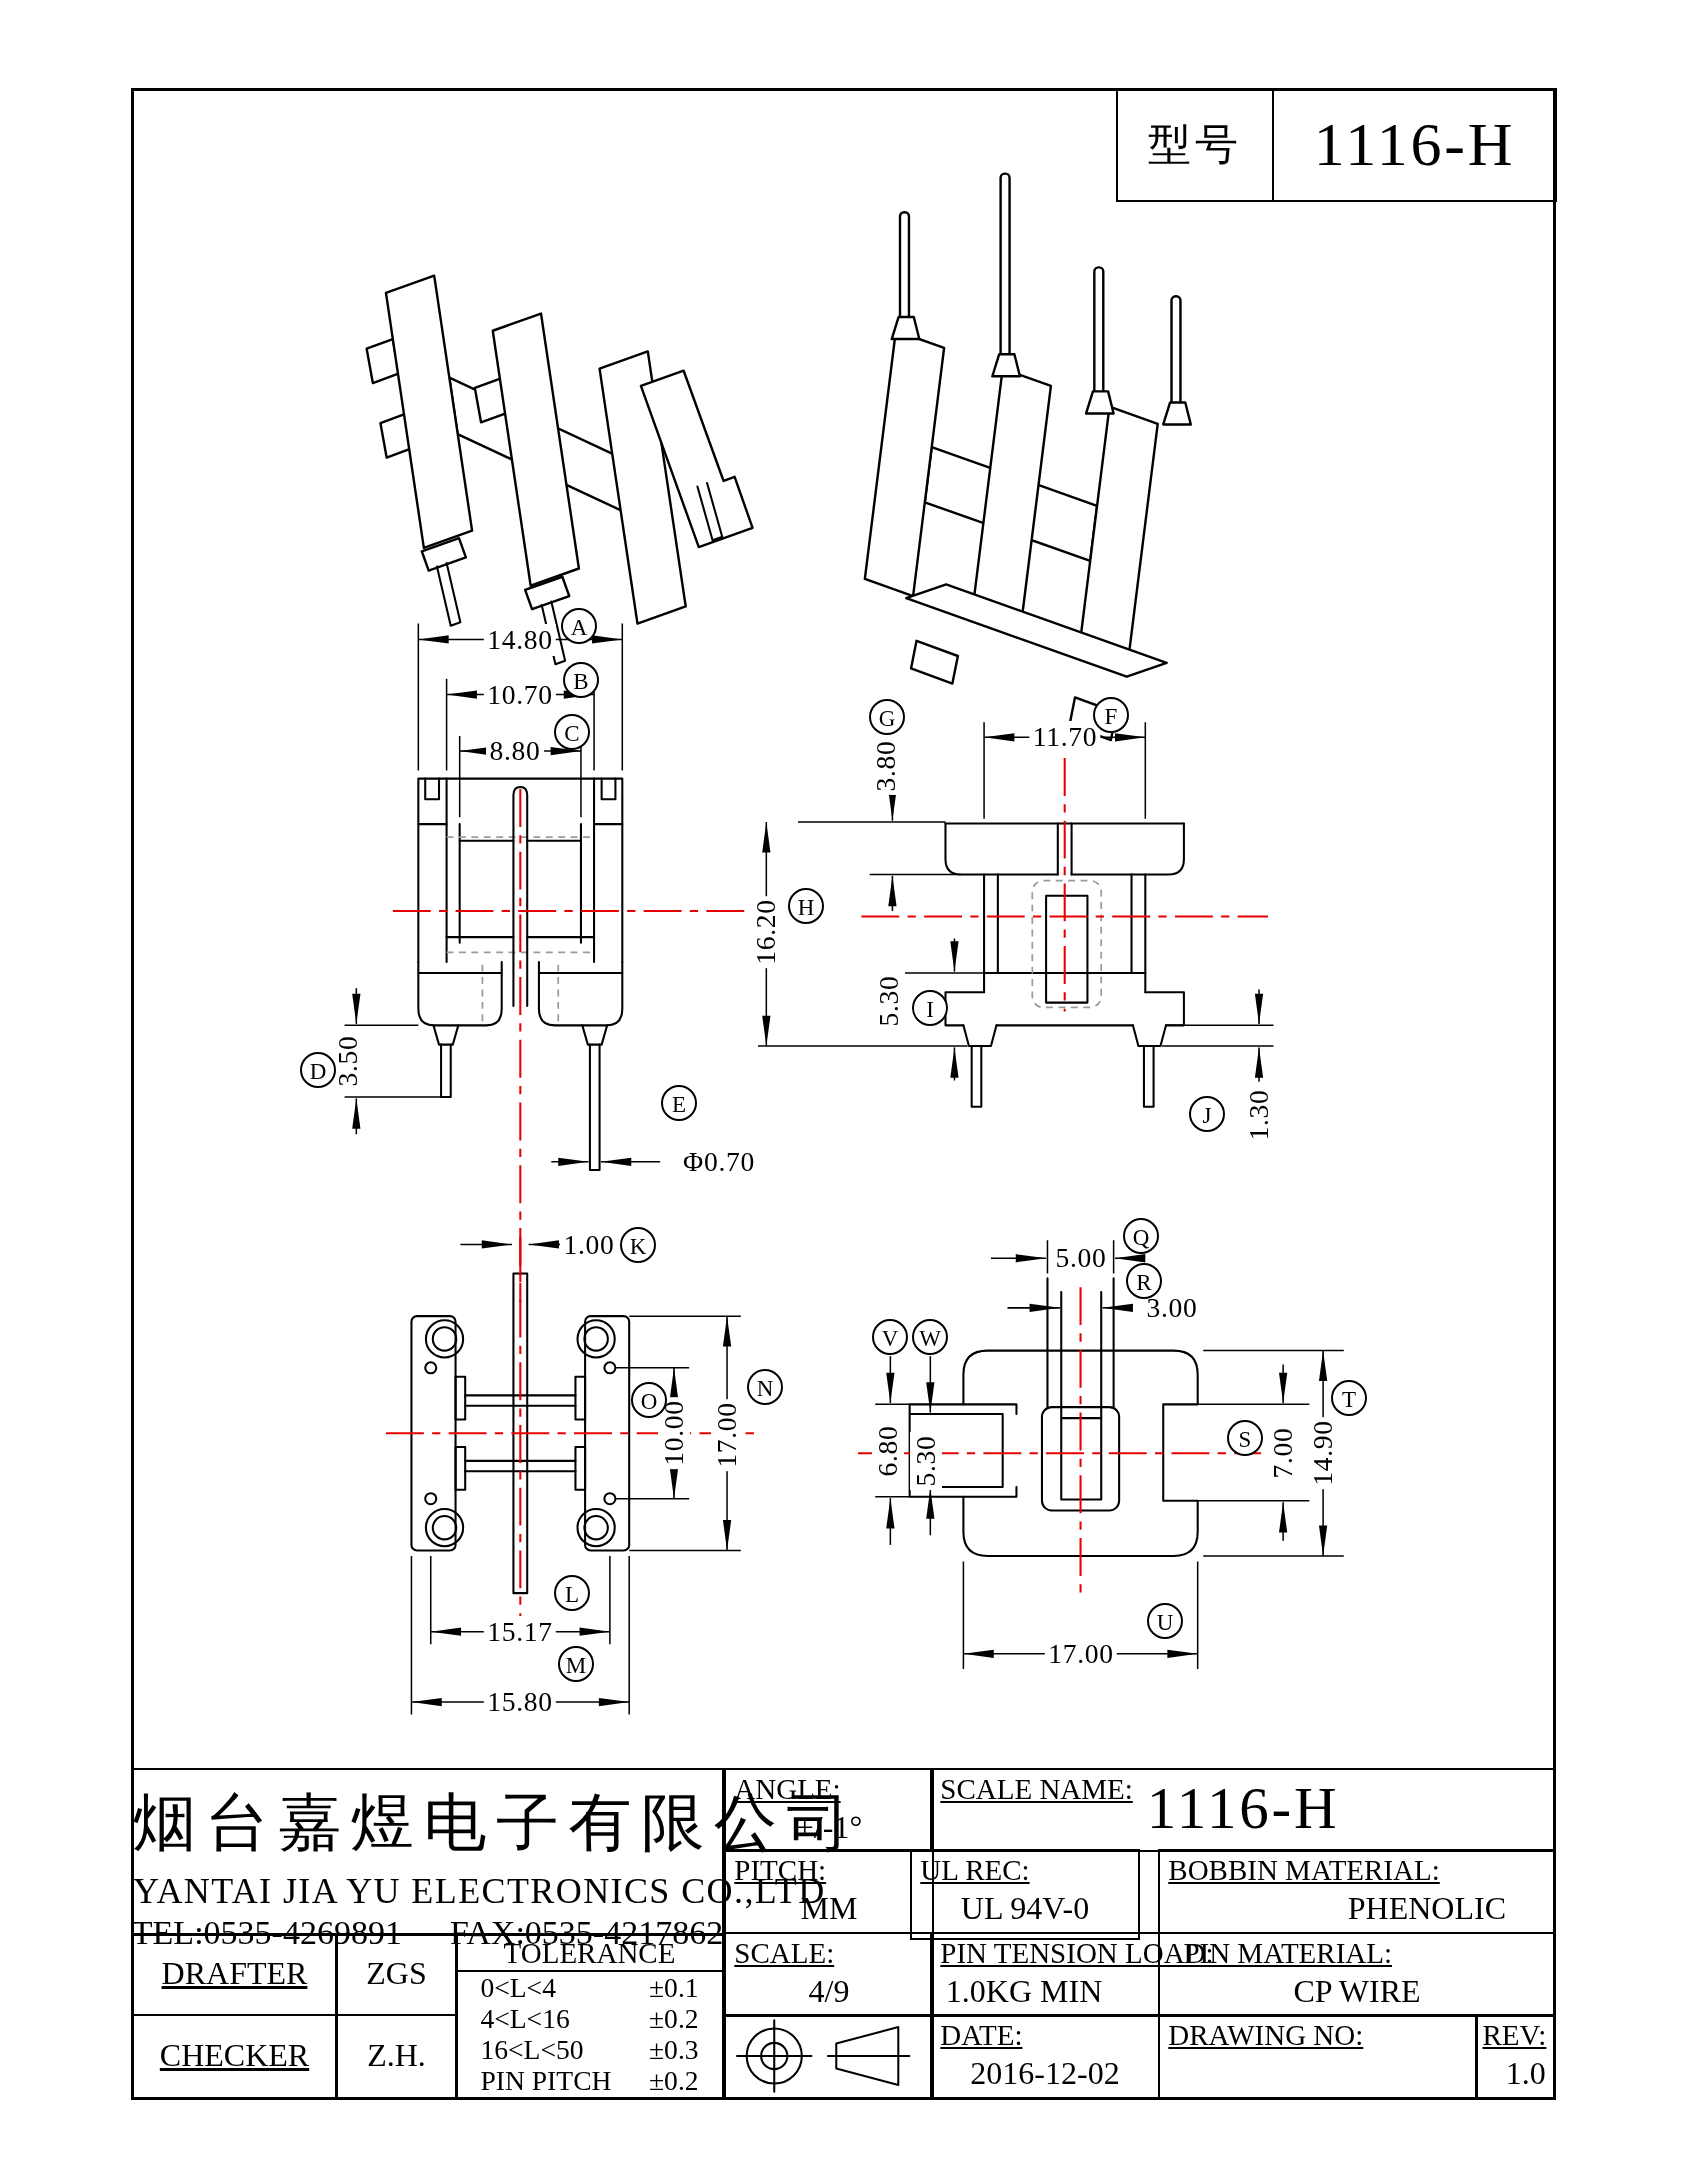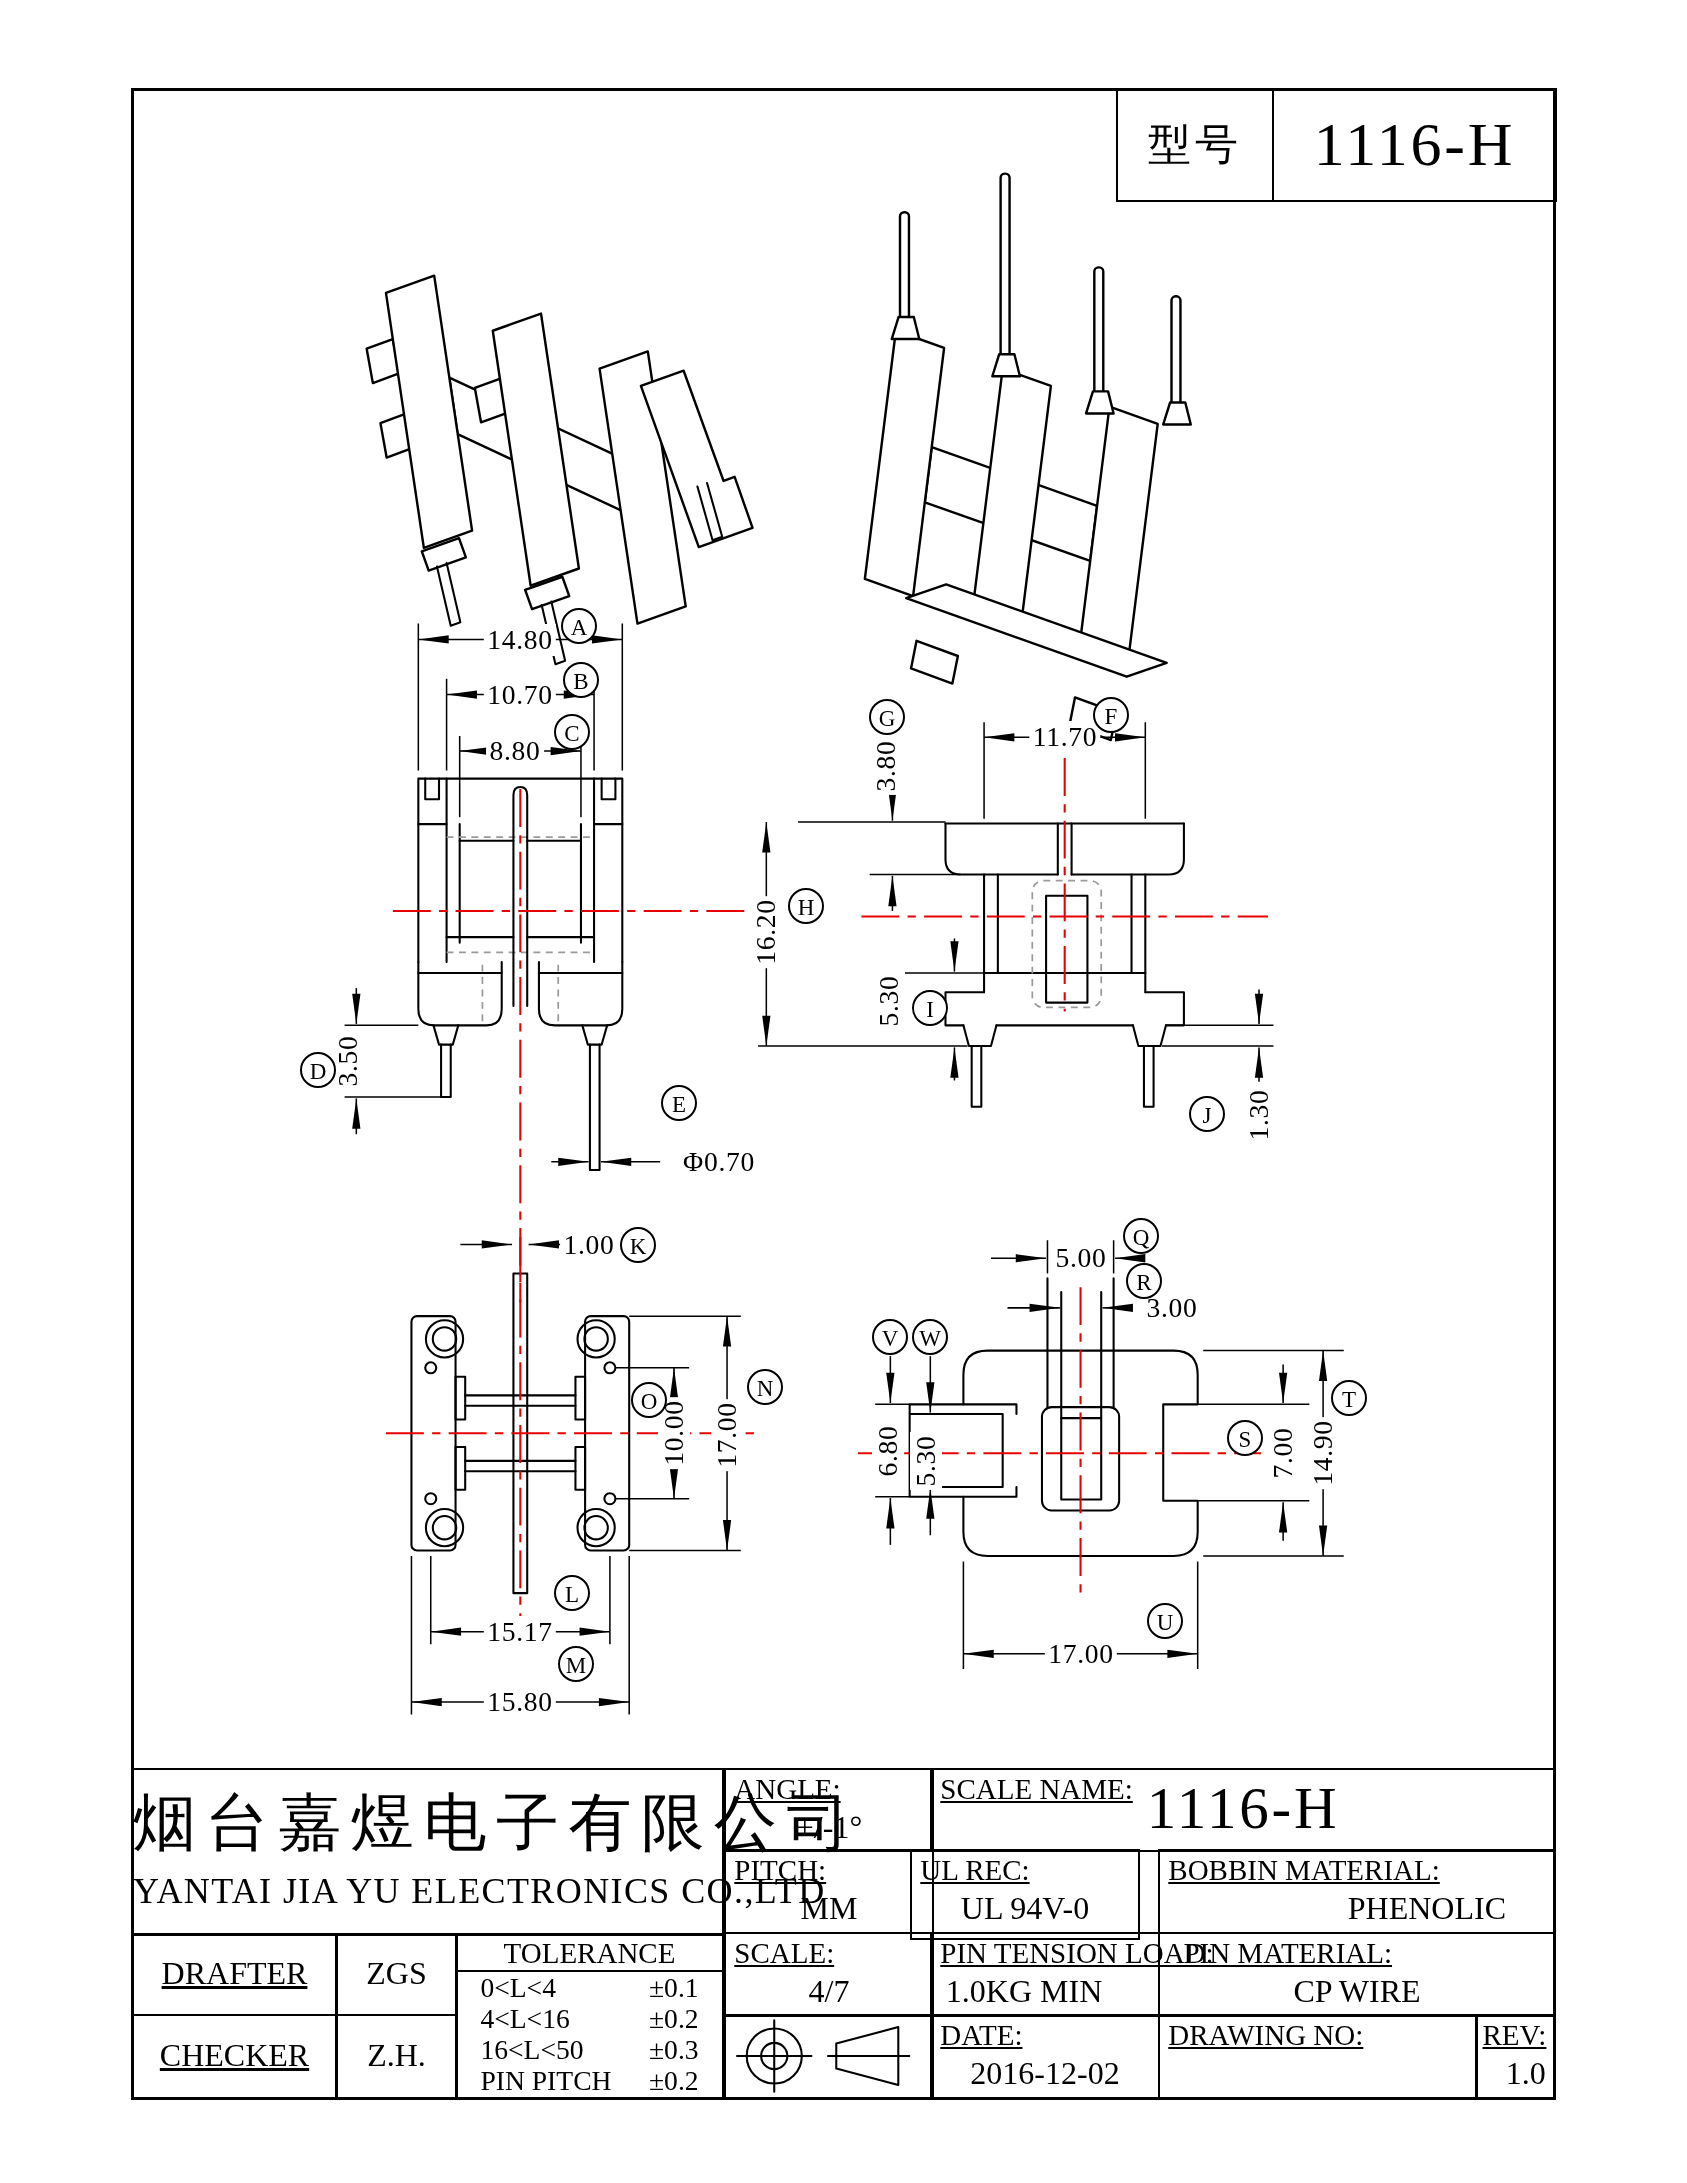--- a/index.html
+++ b/index.html
@@ -252,20 +252,24 @@
   <div class="cell" style="left:1116px;top:88px;width:158px;height:114px">
     <div class="tb-top-label">型号</div>
   </div>
   <div class="cell" style="left:1272px;top:88px;width:285px;height:114px">
     <div class="tb-top-value">1116-H</div>
   </div>
 
   <div class="cell" style="left:131px;top:1768px;width:593px;height:167px">
     <div class="cn">烟台嘉煜电子有限公司</div>
     <div class="en">YANTAI JIA YU ELECTRONICS CO.,LTD</div>
+    <div class="telfax">
+      <span>TEL:0535-4269891</span>
+      <span>FAX:0535-4217862</span>
+    </div>
   </div>
 
   <div class="cell" style="left:131px;top:1934px;width:207px;height:82px">
     <div class="lab" style="font-size:32px;text-align:center;line-height:69px">DRAFTER</div>
   </div>
   <div class="cell" style="left:335px;top:1934px;width:123px;height:82px">
     <div class="val" style="line-height:74px">ZGS</div>
   </div>
   <div class="cell" style="left:131px;top:2014px;width:207px;height:85px">
     <div class="lab" style="font-size:32px;text-align:center;line-height:73px">CHECKER</div>
@@ -297,21 +301,21 @@
   <div class="cell" style="left:724px;top:1768px;width:210px;height:84px">
     <div class="lab">ANGLE:</div>
     <div class="val">+/-1°</div>
   </div>
   <div class="cell" style="left:724px;top:1849px;width:210px;height:85px">
     <div class="lab">PITCH:</div>
     <div class="val">MM</div>
   </div>
   <div class="cell" style="left:724px;top:1932px;width:210px;height:85px">
     <div class="lab">SCALE:</div>
-    <div class="val">4/7</div>
+    <div class="val">4/9</div>
   </div>
   <div class="cell" style="left:724px;top:2014px;width:210px;height:85px">
     <svg width="204" height="80" viewBox="0 0 296 116">
       <circle class="o" cx="70" cy="58" r="40"></circle>
       <circle class="o" cx="70" cy="58" r="19"></circle>
       <path class="o" d="M70,6 V110 M16,58 H124"></path>
       <path class="o" d="M160,40 L250,16 V100 L160,76 Z"></path>
       <path class="o" d="M148,58 H266"></path>
     </svg>
   </div>

